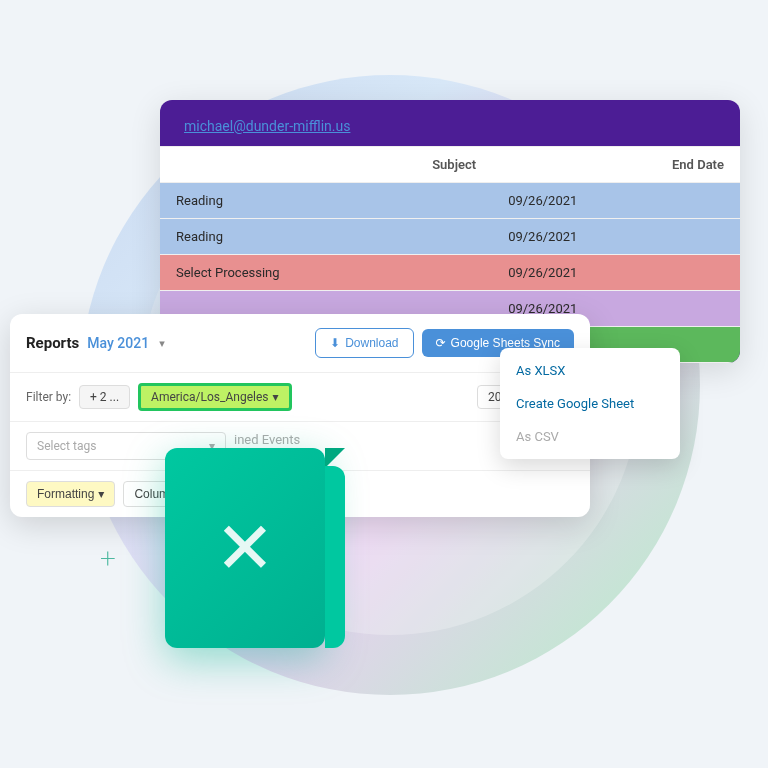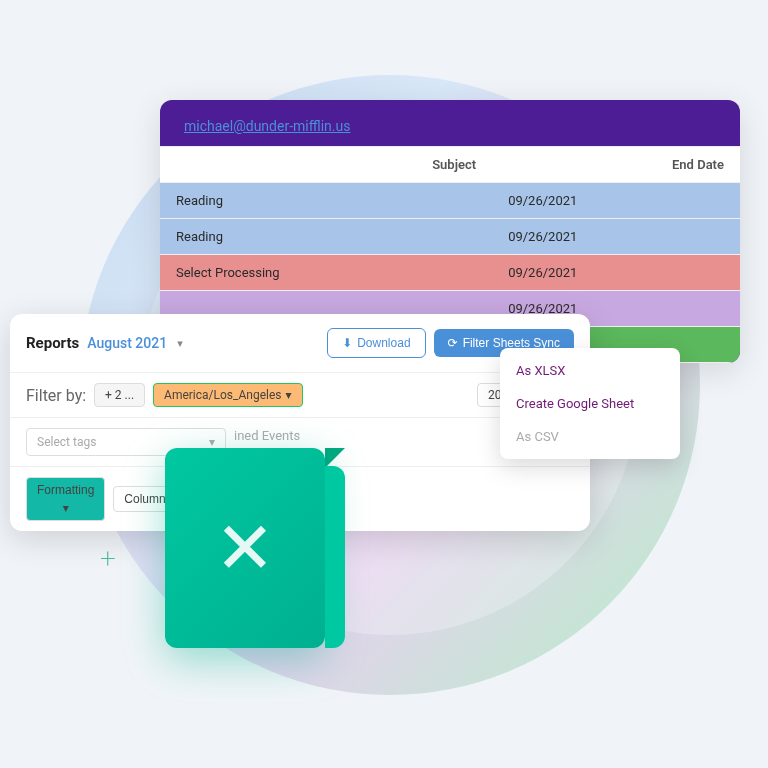--- a/index.html
+++ b/index.html
@@ -171,41 +171,41 @@
 
     .reports-filters {
       padding: 10px 16px;
       display: flex;
       align-items: center;
       gap: 8px;
       border-bottom: 1px solid #eee;
     }
 
     .filter-label {
-      font-size: 16px;
+      font-size: 12px;
       color: #666;
       text-align: center;
     }
 
     .filter-tag {
       padding: 4px 10px;
       background: #f5f5f5;
       border: 1px solid #ddd;
       border-radius: 4px;
       font-size: 12px;
       color: #444;
     }
 
     .filter-location {
       display: flex;
       align-items: center;
       gap: 4px;
       padding: 4px 10px;
-      background: #fdba74;
-      border: 1px solid #22c55e;
+      background: #bef264;
+      border: 3px solid #22c55e;
       border-radius: 4px;
       font-size: 12px;
       color: #444;
     }
 
     .filter-spacer { flex: 1; }
 
     .filter-week {
       display: flex;
       align-items: center;
@@ -261,27 +261,26 @@
       display: flex;
       align-items: center;
       gap: 8px;
     }
 
     .btn-formatting {
       display: flex;
       align-items: center;
       gap: 4px;
       padding: 5px 10px;
-      background: #14b8a6;
+      background: #fef9c3;
       border: 1px solid #ddd;
       border-radius: 4px;
       font-size: 12px;
       color: #444;
       cursor: pointer;
-      flex-direction: column;
     }
 
     .btn-columns {
       padding: 5px 10px;
       background: white;
       border: 1px solid #ddd;
       border-radius: 4px;
       font-size: 12px;
       color: #444;
       cursor: pointer;
@@ -296,21 +295,21 @@
       border-radius: 8px;
       box-shadow: 0 8px 24px rgba(0,0,0,0.15);
       z-index: 10;
       min-width: 180px;
       padding: 6px 0;
     }
 
     .dropdown-item {
       padding: 9px 16px;
       font-size: 13px;
-      color: #701a75;
+      color: #0369a1;
       cursor: pointer;
     }
 
     .dropdown-item.dimmed {
       color: #aaa;
     }
 
     
     .excel-icon {
       position: absolute;
@@ -408,30 +407,30 @@
         <td>09/26/2021</td>
       </tr>
     </tbody>
   </table>
 </div>
 
 <div class="reports-card">
 
   <div class="reports-header">
     <span class="reports-title">Reports</span>
-    <span class="reports-month">August 2021</span>
+    <span class="reports-month">May 2021</span>
     <span class="reports-chevron">▾</span>
     <div class="reports-header-spacer"></div>
     <button class="btn-download">
       <span>⬇</span>
       <span>Download</span>
     </button>
     <button class="btn-sheets">
       <span>⟳</span>
-      <span>Filter Sheets Sync</span>
+      <span>Google Sheets Sync</span>
     </button>
   </div>
 
   <div class="reports-filters">
     <span class="filter-label">Filter by:</span>
     <div class="filter-tag">+ 2 ...</div>
     <div class="filter-location">
       <span>America/Los_Angeles</span>
       <span>▾</span>
     </div>

